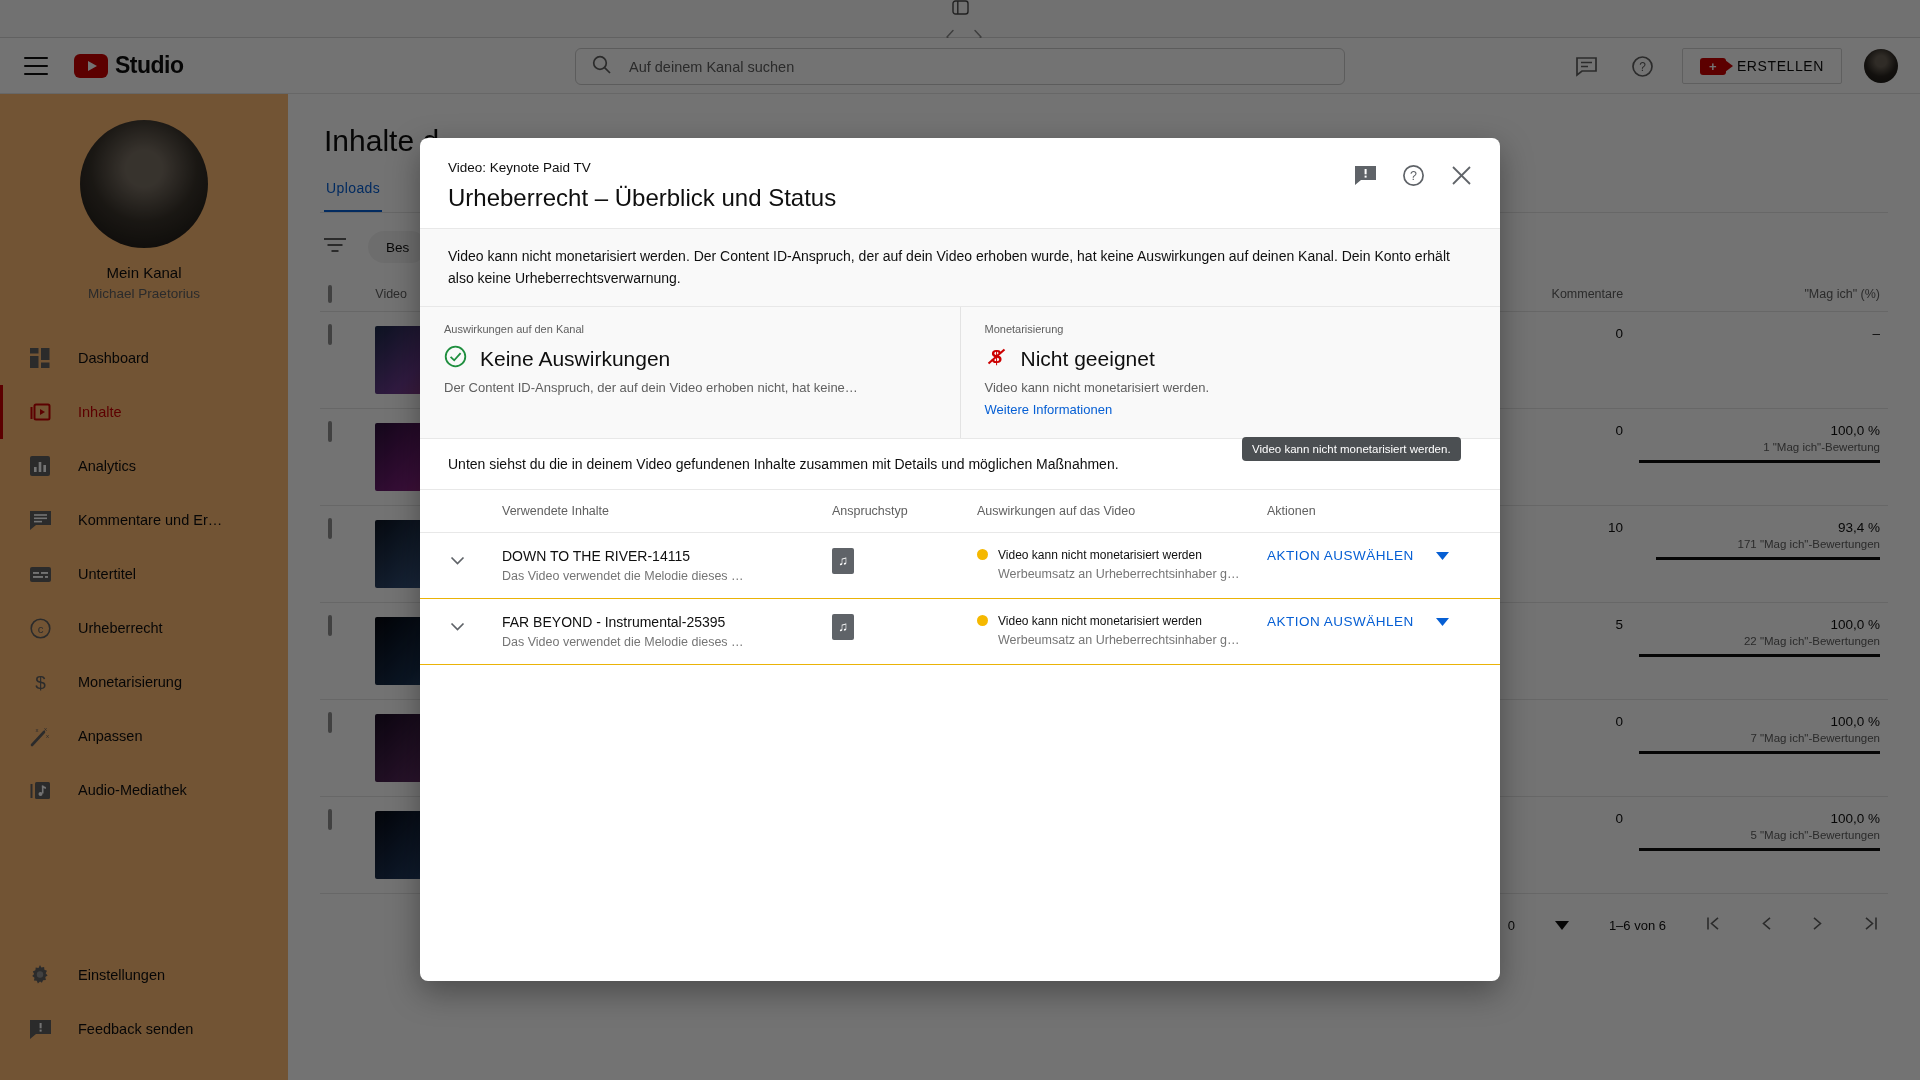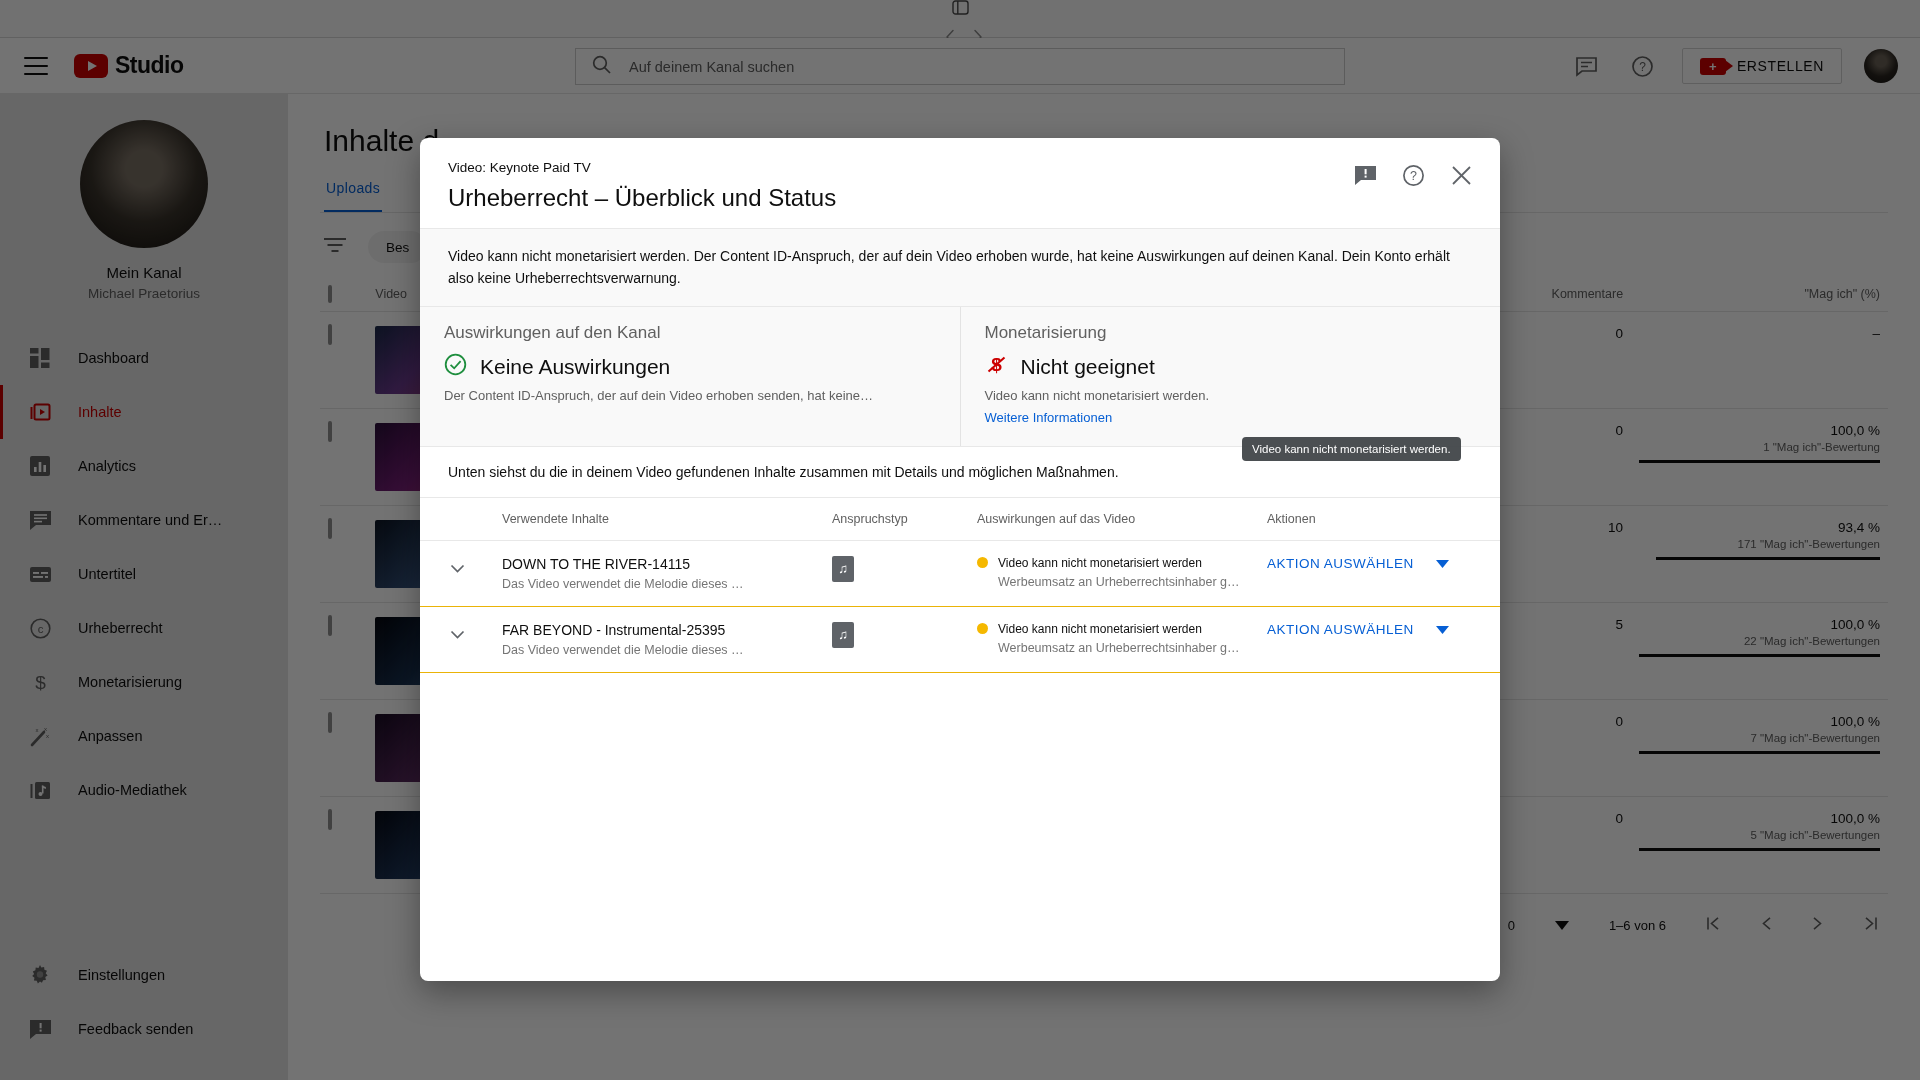--- a/index.html
+++ b/index.html
@@ -39,41 +39,41 @@
   }
   .hamburger { width: 24px; height: 18px; display: flex; flex-direction: column; justify-content: space-between; margin-right: 26px; cursor: pointer; }
   .hamburger span { display: block; height: 2px; background: #0f0f0f; border-radius: 1px; }
   .logo { display: flex; align-items: center; gap: 7px; }
   .logo-mark { width: 34px; height: 24px; background: #cc0000; border-radius: 6px; display: flex; align-items: center; justify-content: center; }
   .logo-tri { width: 0; height: 0; border-left: 9px solid #fff; border-top: 5.5px solid transparent; border-bottom: 5.5px solid transparent; margin-left: 2px; }
   .logo-text { font-size: 23px; font-weight: 700; letter-spacing: -.5px; color: #0f0f0f; }
 
   .searchbox {
     position: absolute; left: 575px; top: 10px; width: 770px; height: 37px;
-    border: 1px solid #ccc; border-radius: 0; display: flex; align-items: center; padding: 0 16px; gap: 18px; background: #fff;
+    border: 1px solid #ccc; border-radius: 6px; display: flex; align-items: center; padding: 0 16px; gap: 18px; background: #fff;
   }
   .search-ph { font-size: 14.5px; color: #606060; }
 
   .topbar-right { position: absolute; right: 22px; top: 0; height: 56px; display: flex; align-items: center; gap: 22px; }
   .icon-btn { width: 34px; height: 34px; display: flex; align-items: center; justify-content: center; color: #606060; cursor: pointer; }
   .create-btn {
     display: flex; align-items: center; gap: 11px; height: 36px; padding: 0 17px;
     border: 1px solid #d3d3d3; border-radius: 2px; cursor: pointer; background: #fff;
   }
   .create-label { font-size: 14px; font-weight: 500; letter-spacing: .6px; color: #0f0f0f; }
   .cam { width: 26px; height: 17px; background: #cc0000; border-radius: 3px; position: relative; display:flex; align-items:center; justify-content:center;}
   .cam::after { content: ""; position: absolute; right: -7px; top: 2px; border-left: 8px solid #cc0000; border-top: 6px solid transparent; border-bottom: 6px solid transparent; }
   .cam-plus { color:#fff; font-size: 13px; font-weight:700; line-height: 1; }
   .avatar-top {
     width: 34px; height: 34px; border-radius: 50%;
     background: radial-gradient(circle at 50% 36%, #6b6257 0 20%, #2a2520 55%, #15120f 100%);
   }
 
   
-  .sidebar { position: absolute; top: 56px; left: 0; width: 288px; height: 986px; background: #e5e5e5; }
+  .sidebar { position: absolute; top: 56px; left: 0; width: 288px; height: 986px; background: #fdba74; }
   .channel-block { padding: 26px 0 20px; display: flex; flex-direction: column; align-items: center; }
   .avatar-big {
     width: 128px; height: 128px; border-radius: 50%;
     background: radial-gradient(circle at 50% 38%, #7b7165 0 18%, #3a342c 52%, #120f0c 100%);
   }
   .channel-name { margin-top: 16px; font-size: 15px; font-weight: 500; color: #0f0f0f; }
   .channel-owner { margin-top: 5px; font-size: 13.5px; color: #606060; }
   .nav { margin-top: 10px; }
   .nav-item {
     height: 54px; display: flex; align-items: center; gap: 26px; padding-left: 28px;
@@ -120,21 +120,21 @@
   .dlg-title { font-size: 24px; font-weight: 400; color: #0f0f0f; margin-top: 9px; }
   .dlg-actions { display: flex; align-items: center; gap: 26px; color: #5f6368; padding-top: 4px; }
 
   .dlg-banner {
     background: #f9f9f9; border-top: 1px solid #e8e8e8; border-bottom: 1px solid #e8e8e8;
     padding: 17px 28px; font-size: 14px; line-height: 1.55; color: #0f0f0f;
   }
   .cards { display: flex; background: #f9f9f9; border-bottom: 1px solid #e8e8e8; }
   .card { flex: 1; padding: 16px 24px 20px; position: relative; }
   .card + .card { border-left: 1px solid #e3e3e3; }
-  .card-label { font-size: 17px; color: #606060; }
+  .card-label { font-size: 11px; color: #606060; }
   .card-main { display: flex; align-items: center; gap: 13px; margin-top: 10px; }
   .card-status { font-size: 21px; font-weight: 400; color: #0f0f0f; }
   .card-desc { font-size: 13px; line-height: 1.5; color: #606060; margin-top: 6px; }
   .card-link { font-size: 13px; color: #065fd4; margin-top: 4px; display: inline-block; cursor: pointer; }
 
   .dlg-note { padding: 17px 28px; font-size: 14px; color: #0f0f0f; border-bottom: 1px solid #e8e8e8; background: #fff; }
 
   .dtable { width: 100%; border-collapse: collapse; table-layout: fixed; }
   .dtable th { font-size: 12.5px; font-weight: 500; color: #606060; text-align: left; padding: 14px 8px; border-bottom: 1px solid #e8e8e8; }
   .dtable td { padding: 15px 8px; border-bottom: 1px solid #eab308; vertical-align: top; }
@@ -584,21 +584,21 @@
         <div class="card-label">Auswirkungen auf den Kanal</div>
         <div class="card-main">
           <span>
             <svg width="23" height="23" viewBox="0 0 23 23">
                 <circle cx="11.5" cy="11.5" r="9.8" fill="none" stroke="#1e8e3e" stroke-width="1.8"></circle>
                 <polyline points="6.6,11.8 10.2,15.3 16.6,8.2" fill="none" stroke="#1e8e3e" stroke-width="1.8"></polyline>
               </svg>
           </span>
           <span class="card-status">Keine Auswirkungen</span>
         </div>
-        <div class="card-desc">Der Content ID-Anspruch, der auf dein Video erhoben senden, hat keine…</div>
+        <div class="card-desc">Der Content ID-Anspruch, der auf dein Video erhoben nicht, hat keine…</div>
       </div>
 
 
       <div class="card">
         <div class="card-label">Monetarisierung</div>
         <div class="card-main">
           <span>
             <svg width="23" height="23" viewBox="0 0 23 23">
                 <text x="11.5" y="18" font-size="19" text-anchor="middle" fill="#cc0000" font-family="Liberation Sans" font-weight="bold">$</text>
                 <line x1="3.5" y1="18.5" x2="19.5" y2="4.5" stroke="#cc0000" stroke-width="2.1"></line>

